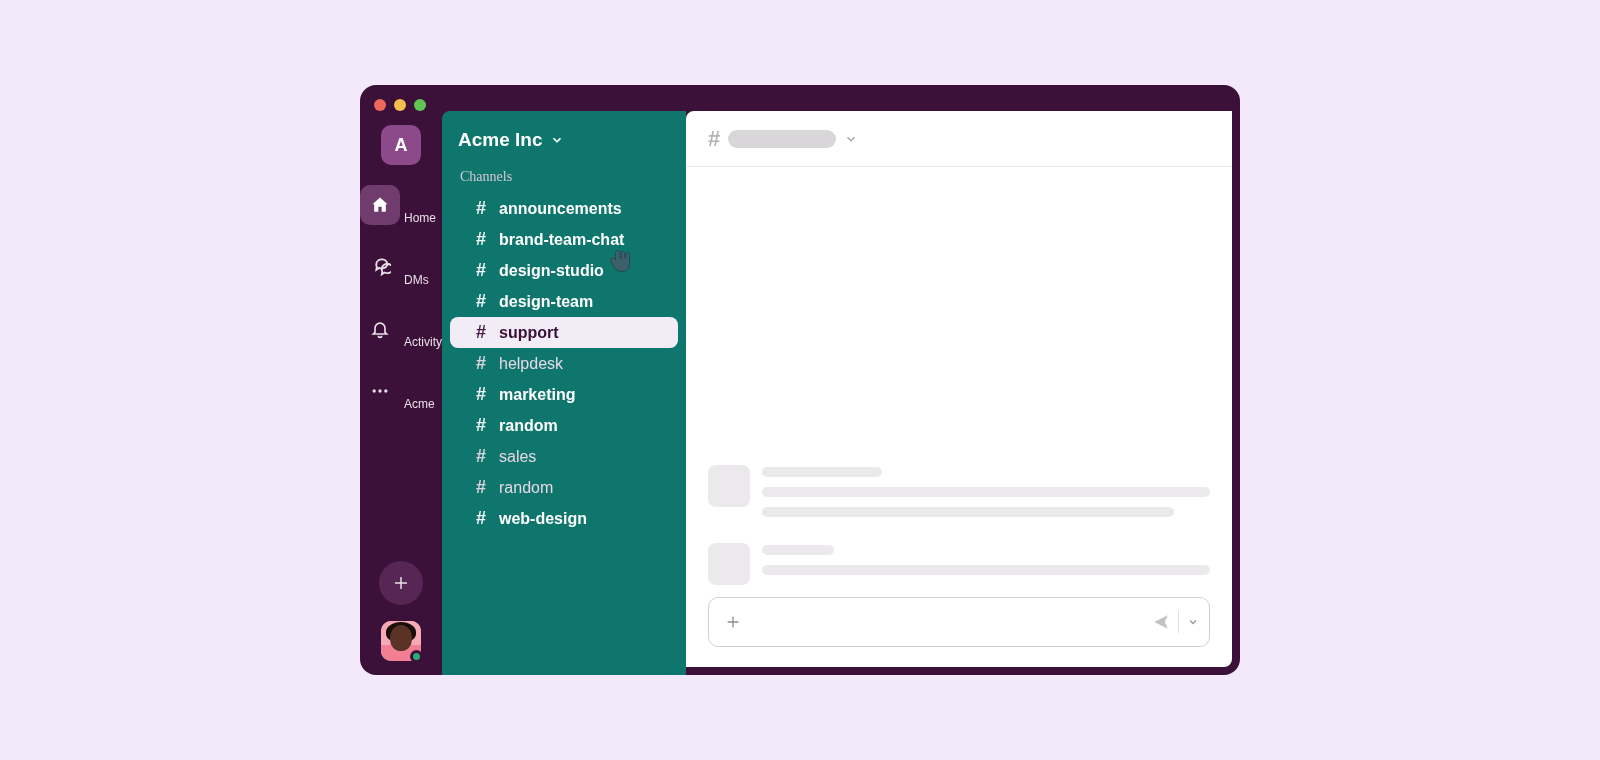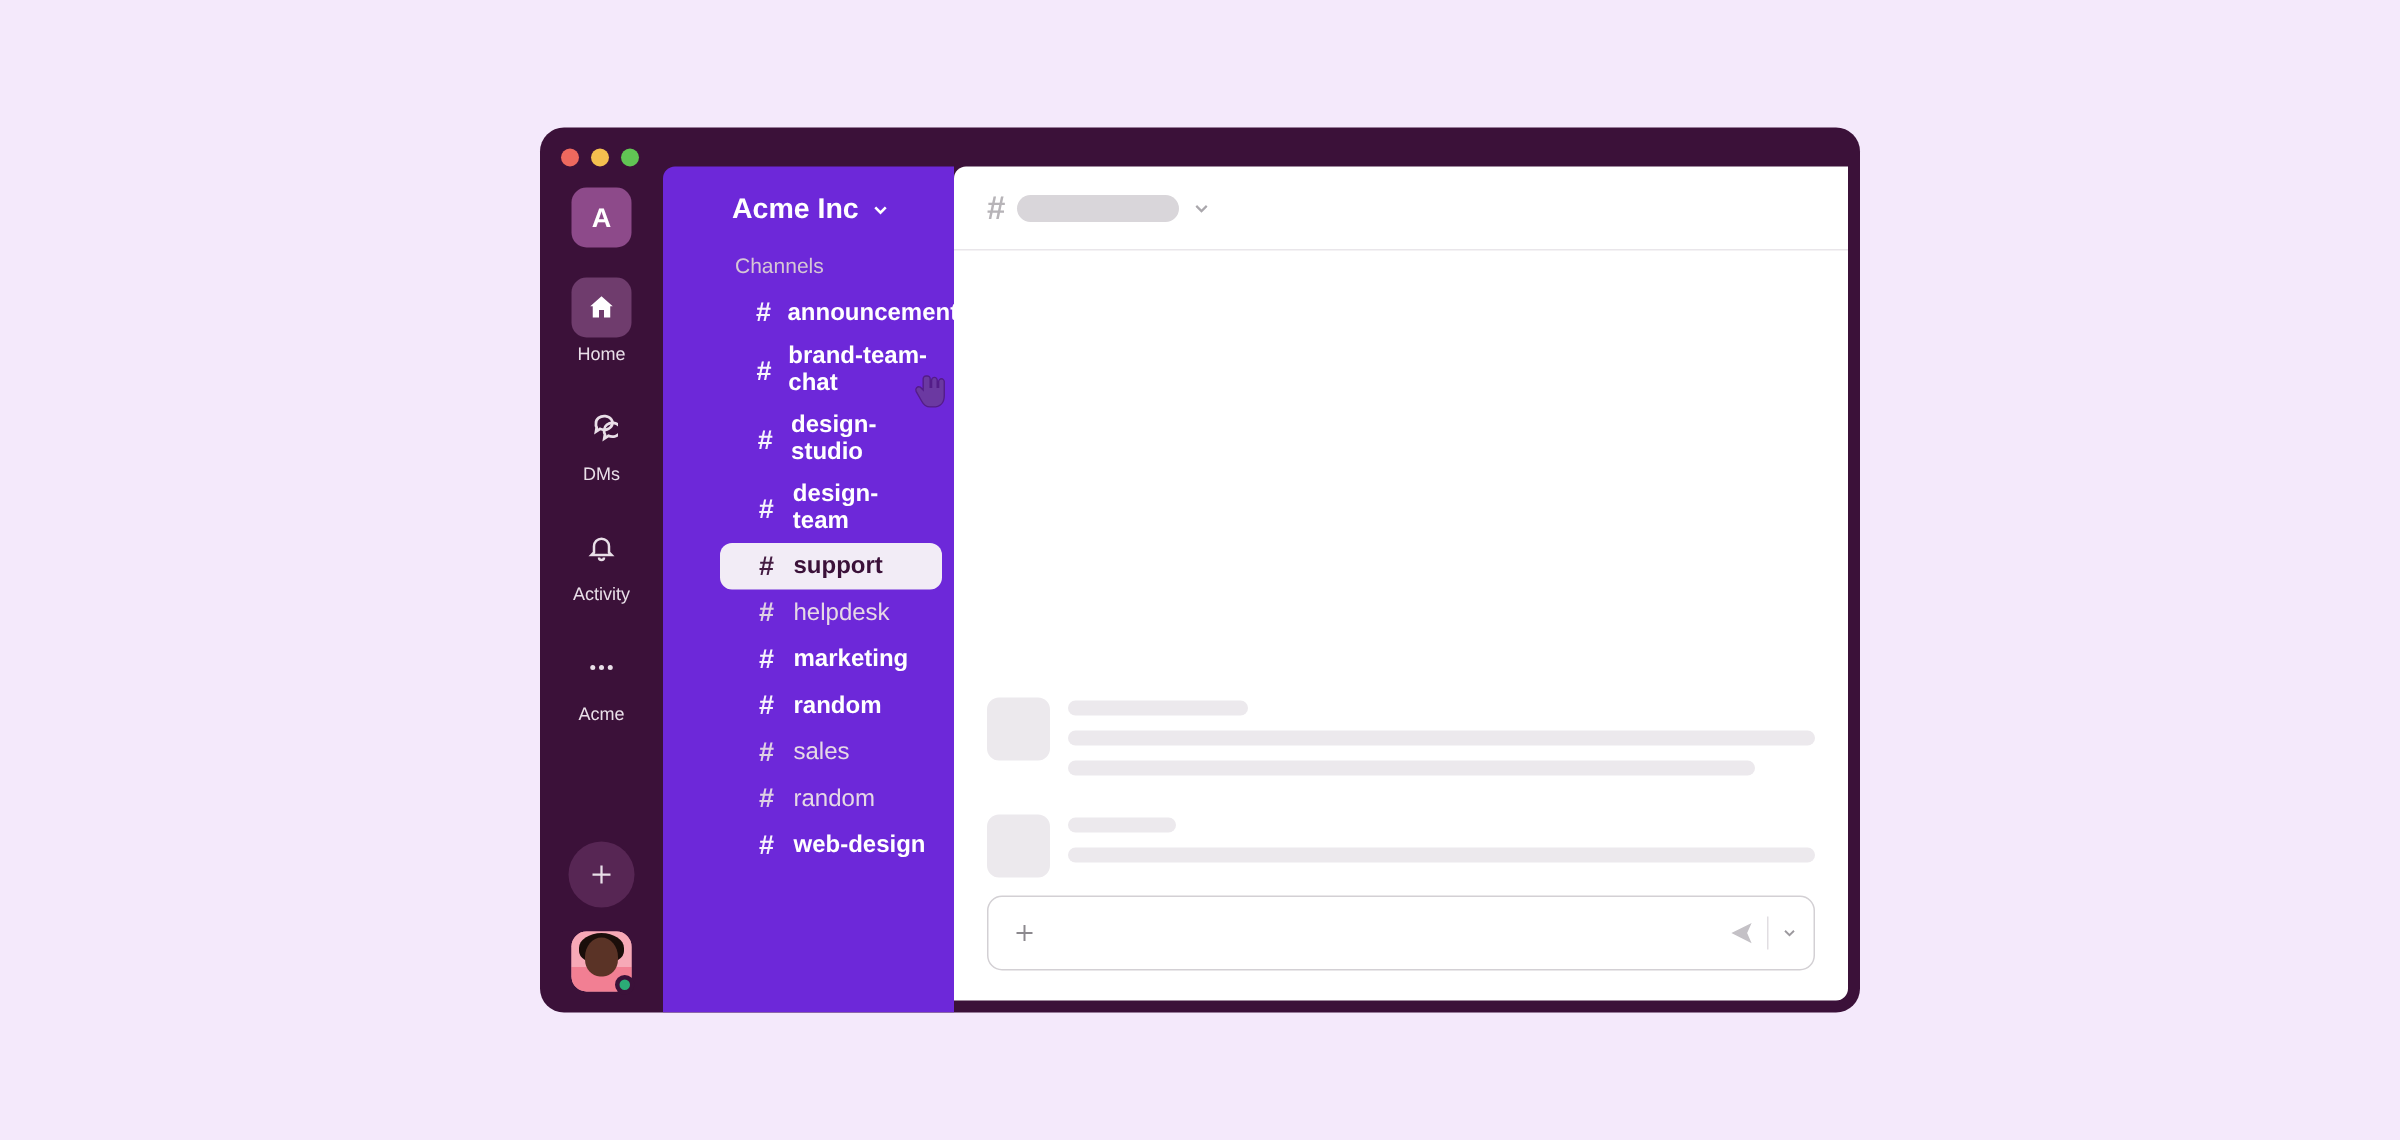--- a/index.html
+++ b/index.html
@@ -49,21 +49,21 @@
   }
   .workspace-tile {
     width: 40px; height: 40px;
     background: #8d4a8a;
     border-radius: 10px;
     display: flex; align-items: center; justify-content: center;
     color: #fff; font-weight: 700; font-size: 18px;
     margin-bottom: 20px;
   }
   .rail-item {
-    display: flex; flex-direction: column; align-items: center;
+    display: flex; flex-direction: row; align-items: flex-end;
     gap: 4px;
     margin-bottom: 22px;
     font-size: 12px;
     color: #e9dfe8;
     cursor: pointer;
     width: 100%;
   }
   .rail-icon-box {
     width: 40px; height: 40px;
     border-radius: 10px;
@@ -100,44 +100,43 @@
     position: absolute; top: 1px; left: 50%; transform: translateX(-50%);
     width: 30px; height: 20px; background: #1a0e0a; border-radius: 50% 50% 40% 40%;
   }
   .presence {
     position: absolute; right: -2px; bottom: -2px;
     width: 13px; height: 13px; border-radius: 50%;
     background: #2bac76; border: 3px solid #3b1139;
   }
   
   .sidebar {
-    width: 194px;
-    background: #6d28d9;
+    width: 244px;
+    background: #0f766e;
     border-top-left-radius: 8px;
     color: #e9dfe8;
     padding-top: 12px;
     display: flex; flex-direction: column;
     position: relative;
-    padding-left: 30px;
   }
   .ws-header {
     display: flex; align-items: center; gap: 8px;
     padding: 6px 16px 14px 16px;
     font-weight: 800; font-size: 19px; color: #fff;
     cursor: pointer;
   }
   .recap {
     display: flex; align-items: center; gap: 12px;
     padding: 6px 16px 18px 18px;
     font-size: 16px; color: #eee3ed;
     cursor: pointer;
   }
   .section-label {
     padding: 4px 16px 8px 18px;
-    font-size: 14px; color: #d6c7d5;
+    font-size: 14px; color: #d6c7d5; font-family: Liberation Serif, serif;
   }
   .channel-list { list-style: none; }
   .channel-item {
     display: flex; align-items: center; gap: 11px;
     padding: 5px 8px 5px 24px;
     font-size: 16px;
     cursor: pointer;
     border-radius: 8px;
     margin: 0 8px;
     color: #fff;

